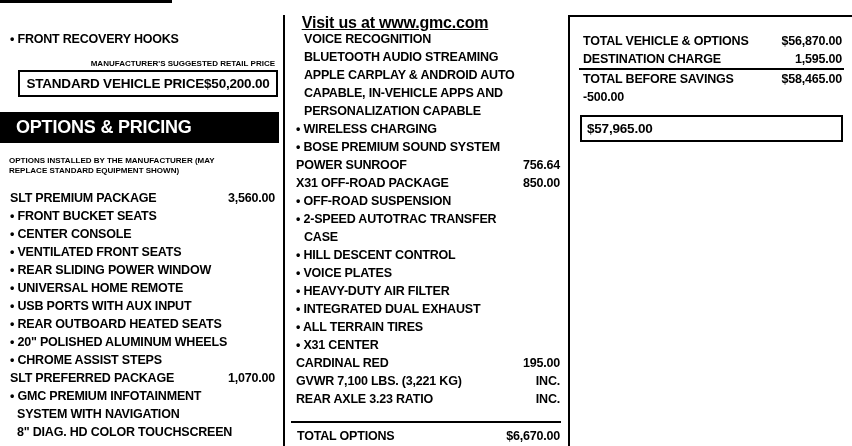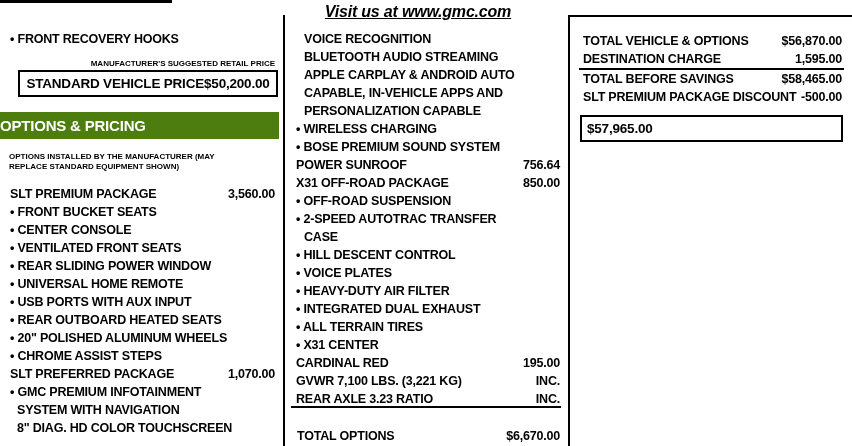--- a/index.html
+++ b/index.html
@@ -10,24 +10,23 @@
     font-family: "Liberation Sans", "DejaVu Sans", sans-serif;
     font-weight: bold;
     letter-spacing: -0.2px;
     position: relative;
     overflow: hidden;
   }
   .sticker { position: absolute; inset: 0; }
 
   .top-left-rule { position: absolute; top: 0; left: 0; width: 172px; height: 3px; background: #000; }
   .header-title {
-    position: absolute; top: 3px; left: 0; width: 790px;
-    text-align: center; font-size: 16px; font-style: italic;
+    position: absolute; top: 14px; left: 0; width: 790px;
+    text-align: center; font-size: 16px; 
     text-decoration: underline;
-    margin-left: 23px;
   }
   .divider { position: absolute; top: 15px; bottom: 0; width: 2px; background: #000; }
   .divider-left { left: 283px; }
   .divider-right { left: 568px; }
   .right-top-rule { position: absolute; top: 15px; left: 568px; width: 284px; height: 2px; background: #000; }
 
   .col { position: absolute; font-size: 12.5px; }
   .col-left  { left: 0;     top: 30px; width: 279px; }
   .col-mid   { left: 291px; top: 30px; width: 270px; bottom: 0; }
   .col-right { left: 579px; top: 32px; width: 265px; }
@@ -39,26 +38,26 @@
   .col-left .row.indent { padding-left: 17px; }
   .col-mid .row { padding: 0 1px 0 5px; }
   .col-mid .row.indent { padding-left: 13px; }
   .col-right .row { padding: 0 2px 0 4px; }
 
   .msrp-note { font-size: 8px; letter-spacing: 0; text-align: right; padding-right: 4px; margin-top: 11px; }
   .price-box {
     border: 2px solid #000; margin: 2px 1px 15px 18px; padding: 4px 5px;
     display: flex; justify-content: center; font-size: 13.5px;
   }
-  .section-bar { background: #4d7c0f; color: #fff; font-size: 15px; padding: 5px 0 5px 0; margin-bottom: 13px; }
+  .section-bar { background: #000000; color: #fff; font-size: 18px; padding: 5px 0 5px 16px; margin-bottom: 13px; }
   .disclaimer { font-size: 8px; letter-spacing: 0; line-height: 10px; width: 246px; padding-left: 9px; margin-bottom: 13px; }
 
   .col-mid .total-row {
     position: absolute; left: 0; right: 0; bottom: 3px;
-    border-top: 2px solid #000; padding: 21px 1px 0 6px;
+    border-top: 2px solid #000; padding: 6px 1px 0 6px;
     display: flex; justify-content: space-between;
   }
   .col-right .row.rule { border-bottom: 2px solid #000; }
   .total-box {
     border: 2px solid #000; margin: 9px 1px 0 1px; padding: 4px 5px;
     display: flex; justify-content: space-between; font-size: 13.5px;
   }
 </style>
 </head>
 <body>
@@ -282,21 +281,20 @@
           <span class="label">DESTINATION CHARGE</span>
           <span class="price">1,595.00</span>
         </div>
 
         <div class="row">
           <span class="label">TOTAL BEFORE SAVINGS</span>
           <span class="price">$58,465.00</span>
         </div>
 
         <div class="row">
-          <span class="label">SLT PREMIUM PACKAGE DISCOUNT</span>
           <span class="price">-500.00</span>
         </div>
       </div>
     <div class="total-box">
       <span>$57,965.00</span>
     </div>
   </div>
 
 </div>
 

